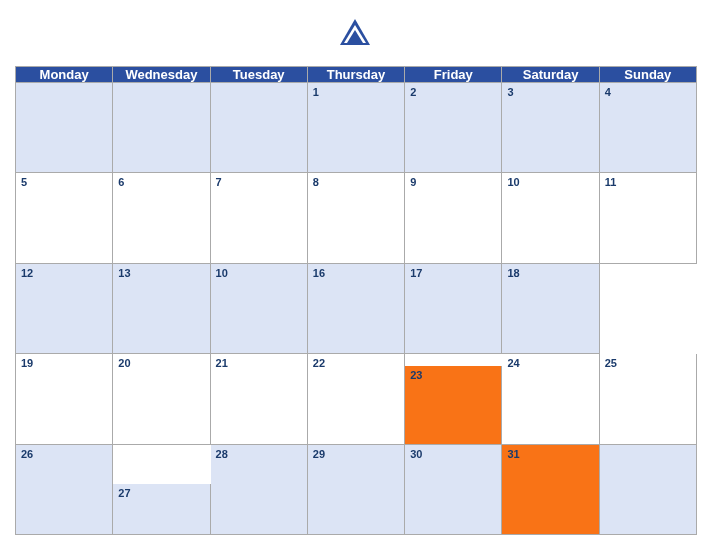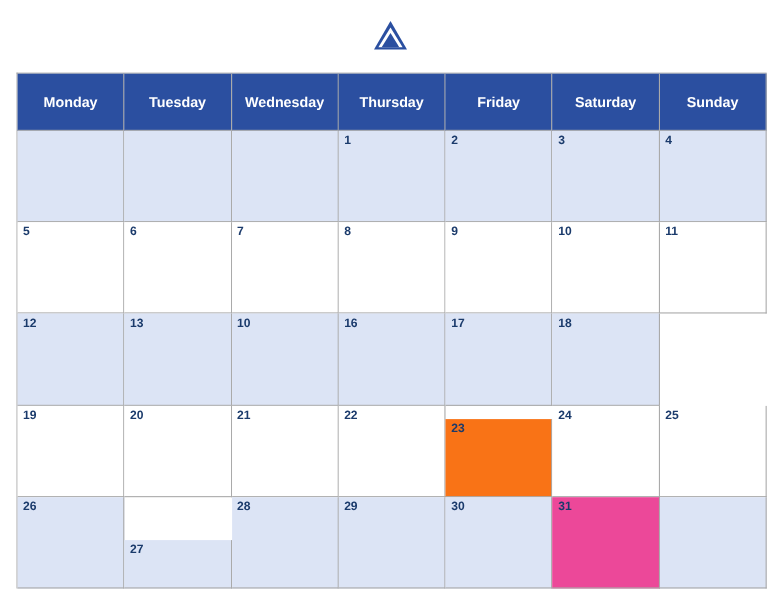--- a/index.html
+++ b/index.html
@@ -69,21 +69,21 @@
       border-top: 1px solid #aaa;
     }
     .day-headers {
       display: grid;
       grid-template-columns: repeat(7, 1fr);
     }
     .day-header {
       background: #2b4fa0;
       color: #fff;
       text-align: center;
-      padding: 18px 2px;
+      padding: 0 2px;
       font-size: 13px;
       font-weight: bold;
       border-right: 1px solid #aaa;
       border-bottom: 1px solid #aaa;
     }
     .weeks-container {
       flex: 1;
       display: flex;
       flex-direction: column;
     }
@@ -135,22 +135,22 @@
         <span class="logo-text-blue"></span>
       </div>
     </div>
     <h1 class="month-title"></h1>
     <span class="location-text"></span>
   </div>
 
   <div class="calendar-grid">
     <div class="day-headers">
     <div class="day-header">Monday</div>
+        <div class="day-header">Wednesday</div>
         <div class="day-header">Tuesday</div>
-        <div class="day-header">Wednesday</div>
         <div class="day-header">Thursday</div>
         <div class="day-header">Friday</div>
         <div class="day-header">Saturday</div>
         <div class="day-header">Sunday</div>
       </div>
     <div class="weeks-container">
     <div class="week-row">
           <div class="day-cell" style="background: rgb(220, 228, 245);"></div>
           <div class="day-cell" style="background: rgb(220, 228, 245);"></div>
           <div class="day-cell" style="background: rgb(220, 228, 245);"></div>
@@ -242,20 +242,20 @@
           </div>
           <div class="day-cell" style="background: rgb(220, 228, 245);">
             <span class="day-number dark">28</span>
           </div>
           <div class="day-cell" style="background: rgb(220, 228, 245);">
             <span class="day-number dark">29</span>
           </div>
           <div class="day-cell" style="background: rgb(220, 228, 245);">
             <span class="day-number dark">30</span>
           </div>
-          <div class="day-cell" style="background: #ec4899;">
+          <div class="day-cell" style="background: #f97316;">
             <span class="day-number dark">31</span>
           </div>
           <div class="day-cell" style="background: rgb(220, 228, 245);"></div>
         </div>
       </div>
   </div>
 </div>
 
 </body></html>

